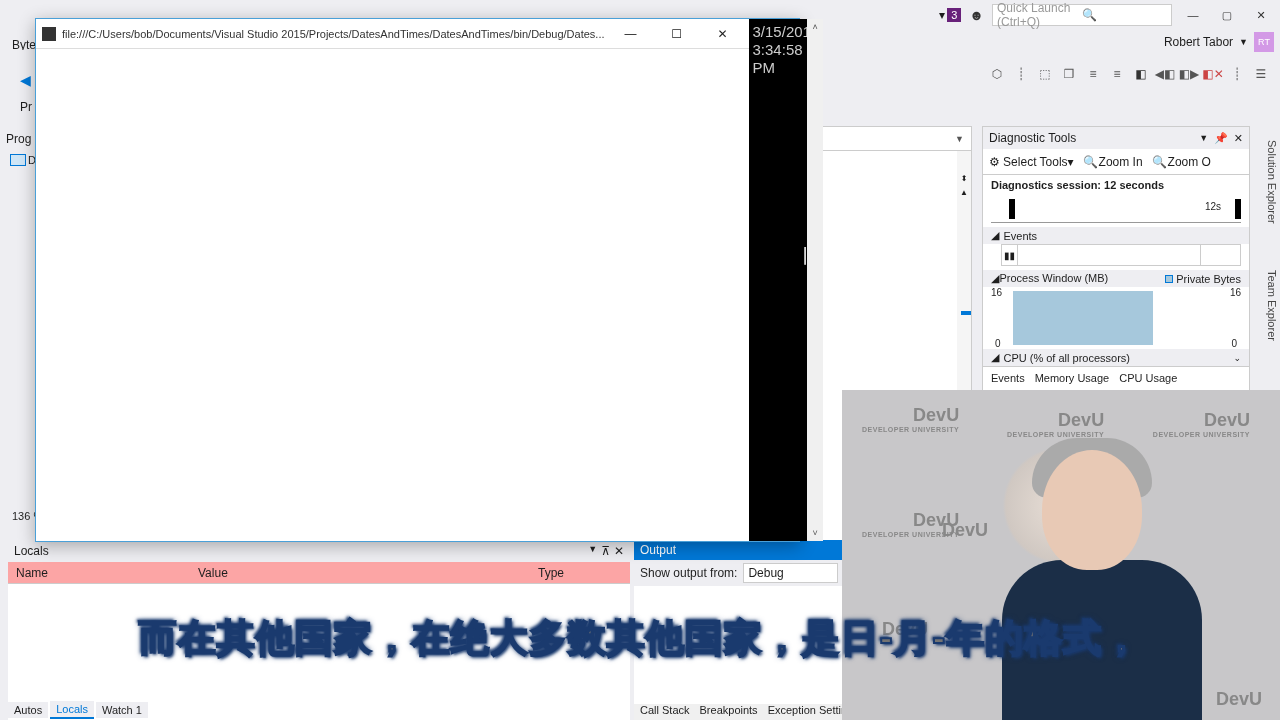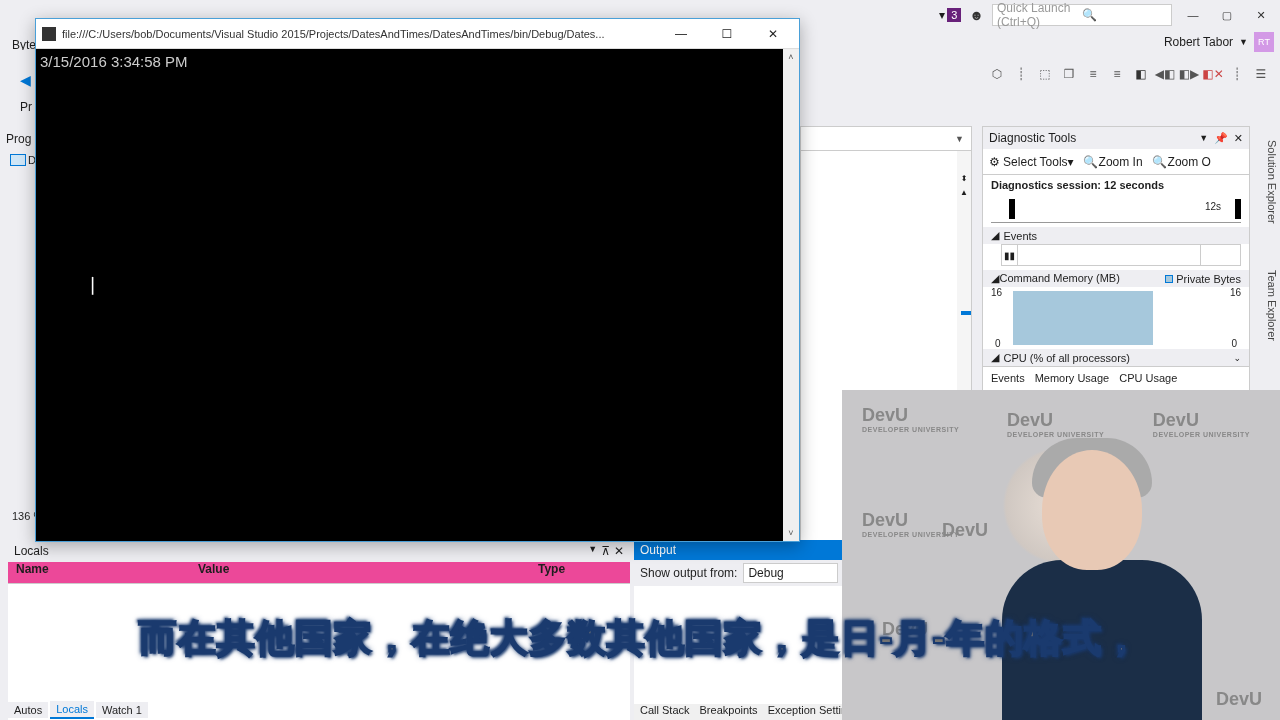--- a/index.html
+++ b/index.html
@@ -21,21 +21,21 @@
 
 
 .menubar { position:absolute; top:36px; left:8px; display:flex; gap:2px; font-size:12px; }
 .menubar span { padding:2px 4px; }
 
 
 .toolbar-right { position:absolute; top:60px; right:10px; height:28px; display:flex; align-items:center; gap:6px; }
 .tb-ico { width:18px; height:18px; display:flex; align-items:center; justify-content:center; font-size:12px; color:#555; }
 
 
-.console-win { position:absolute; top:18px; left:35px; width:765px; height:524px; border:1px solid #4aa0d8; background:#fff; box-shadow:0 4px 16px rgba(0,0,0,0.3); z-index:10; display:flex; flex-direction:column; }
+.console-win { position:absolute; top:18px; left:35px; width:765px; height:524px; border:1px solid #4aa0d8; background:#fff; box-shadow:0 4px 16px rgba(0,0,0,0.3); z-index:10; display:flex; flex-direction:row; }
 .console-title { height:30px; background:#fff; display:flex; align-items:center; padding:0 6px; gap:6px; border-bottom:1px solid #ddd; }
 .console-title .ico { width:14px; height:14px; background:#333; }
 .console-title .path { flex:1; font-size:11px; color:#333; overflow:hidden; white-space:nowrap; text-overflow:ellipsis; }
 .console-title .wbtn { width:40px; height:28px; display:flex; align-items:center; justify-content:center; font-size:12px; }
 .console-body { flex:1; background:#000; color:#ccc; font-family:Consolas,monospace; font-size:15px; padding:4px 4px; position:relative; }
 .console-body .scrollbar { position:absolute; right:0; top:0; bottom:0; width:16px; background:#f0f0f0; }
 .console-body .scrollbar .thumb-up { position:absolute; top:0; width:16px; height:16px; display:flex; align-items:center; justify-content:center; font-size:9px; color:#555; }
 .console-body .scrollbar .thumb-dn { position:absolute; bottom:0; width:16px; height:16px; display:flex; align-items:center; justify-content:center; font-size:9px; color:#555; }
 .console-cursor { position:absolute; top:228px; left:56px; width:12px; height:18px; color:#fff; }
 
@@ -54,21 +54,21 @@
 .code-area .margin { position:absolute; right:0; top:24px; bottom:0; width:14px; background:#f5f5f5; }
 .code-area .margin .m1 { position:absolute; top:22px; width:14px; height:10px; display:flex; align-items:center; justify-content:center; font-size:8px; }
 .code-area .margin .m2 { position:absolute; top:36px; width:14px; height:10px; display:flex; align-items:center; justify-content:center; font-size:8px; }
 .code-area .blue-cursor { position:absolute; right:0; top:184px; width:10px; height:4px; background:#0078d7; }
 
 
 .locals { position:absolute; top:540px; left:8px; width:622px; height:180px; background:#fff; }
 .locals .hdr { height:22px; background:#eeeef2; display:flex; align-items:center; padding:0 6px; }
 .locals .hdr .ttl { flex:1; }
 .locals .hdr .btns { display:flex; gap:4px; }
-.locals .cols { height:22px; border-bottom:1px solid #ccc; display:flex; align-items:flex-start; background:#ec4899;font-weight:bold; }
+.locals .cols { height:22px; border-bottom:1px solid #ccc; display:flex; align-items:center; background:#fca5a5; }
 .locals .cols span:nth-child(1){ width:190px; padding-left:8px; }
 .locals .cols span:nth-child(2){ width:340px; }
 .locals .cols span:nth-child(3){ flex:1; }
 .locals .body { flex:1; background:#fff; }
 
 
 .output { position:absolute; top:540px; left:634px; width:210px; height:180px; background:#fff; }
 .output .hdr { height:20px; background:#0078d7; color:#fff; display:flex; align-items:center; padding:0 6px; }
 .output .row2 { height:26px; display:flex; align-items:center; gap:6px; padding:0 6px; background:#eeeef2;justify-content:flex-end; }
 .output .row2 .sel { flex:1; height:20px; border:1px solid #ccc; background:#fff; padding:0 4px; display:flex; align-items:center; }
@@ -108,21 +108,21 @@
 .diag .mem-chart .yr { position:absolute; right:0; top:0; font-size:10px; }
 .diag .mem-chart .yr2 { position:absolute; right:4px; bottom:0; font-size:10px; }
 .diag .mem-chart .area { position:absolute; left:22px; top:4px; width:140px; height:54px; background:#a6c8dc; }
 .diag .tabs { height:22px; display:flex; gap:10px; padding:0 8px; font-size:11px; align-items:center; border-top:1px solid #ccc; }
 
 
 .vtabs { position:absolute; top:126px; right:0; width:24px; display:flex; flex-direction:column; gap:30px; padding-top:6px; }
 .vtabs span { writing-mode:vertical-rl; font-size:11px; color:#444; padding:8px 2px; }
 
 
-.webcam { position:absolute; right:0; bottom:0; width:438px; height:330px; background:#d8d8d8; overflow:hidden; }
+.webcam { position:absolute; right:0; bottom:0; width:438px; height:330px; background:#d8d8d8; overflow:hidden;text-align:right; }
 .webcam .bg { position:absolute; inset:0; background:
   radial-gradient(circle at 50% 35%, #e8ded6 0%, #d0c8c2 18%, transparent 19%),
   linear-gradient(#c8c7c9, #c8c7c9); }
 .webcam .logo { position:absolute; font-weight:bold; color:#888; font-family:Arial; }
 .webcam .logo .d { font-size:18px; }
 .webcam .logo .u { font-size:7px; display:block; letter-spacing:0.5px; }
 .webcam .l1 { top:15px; left:20px; }
 .webcam .l2 { top:20px; left:165px; }
 .webcam .l3 { top:20px; right:30px; }
 .webcam .l4 { top:130px; left:100px; }
@@ -243,21 +243,21 @@
       <span>◢</span>
       <span>Events</span>
     </div>
   <div class="events-row">
     <div class="pause">▮▮</div>
     <div class="seg"></div>
     <div class="seg2"></div>
   </div>
   <div class="mem-h">
     <span>◢</span>
-      <span>Command Memory (MB)</span>
+      <span>Process Window (MB)</span>
     <span class="leg">
         <span class="sw"></span>
         <span>Private Bytes</span>
       </span>
   </div>
   <div class="mem-chart">
     <span class="yl">16</span>
     <span class="yl2">0</span>
     <span class="yr">16</span>
     <span class="yr2">0</span>

